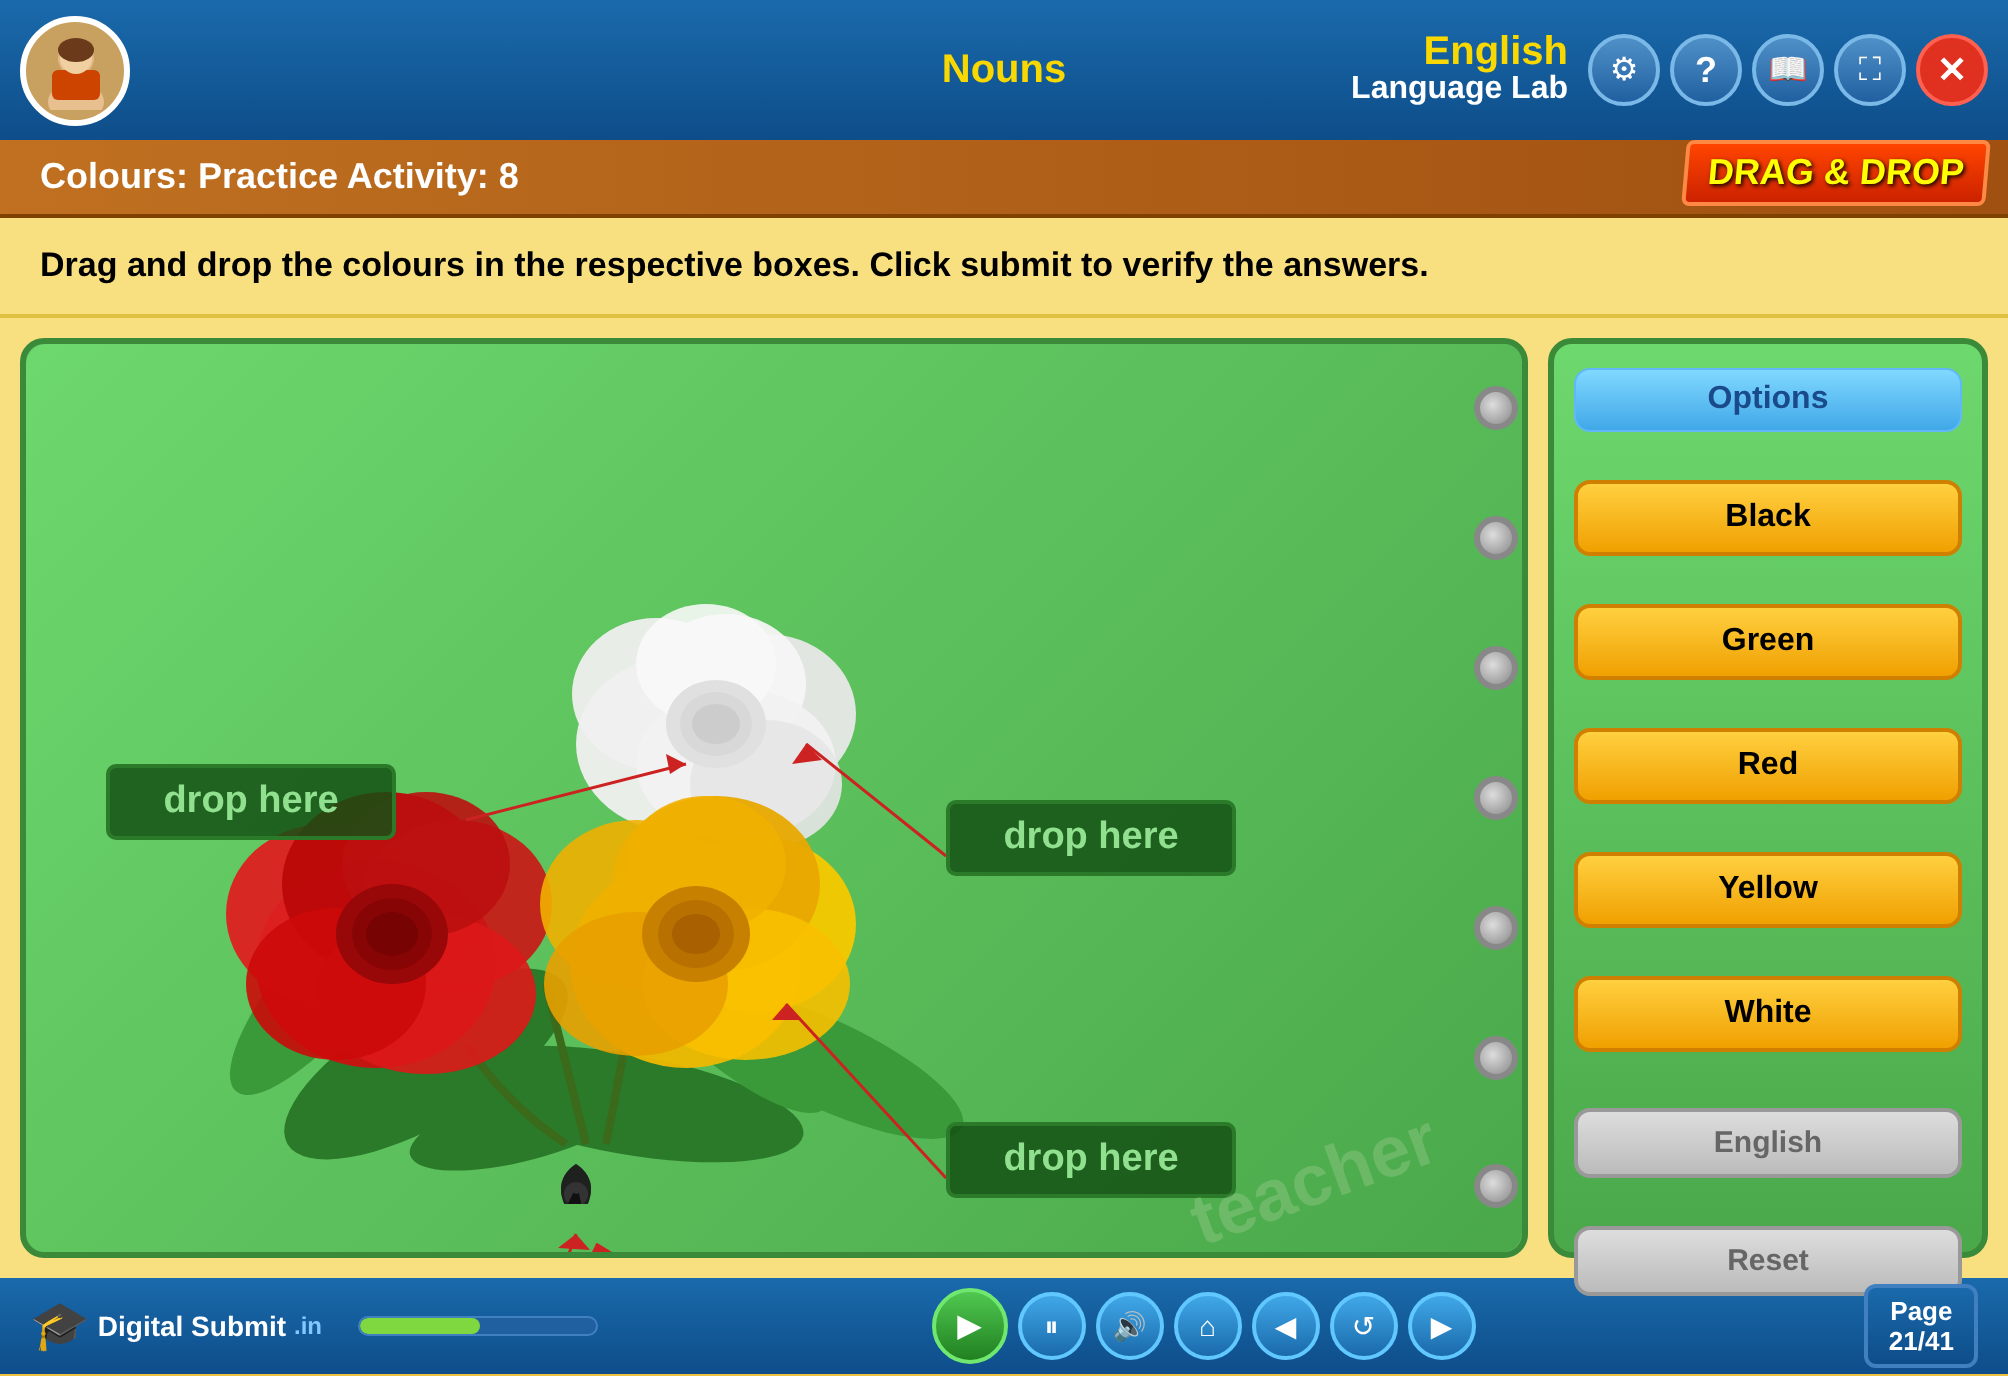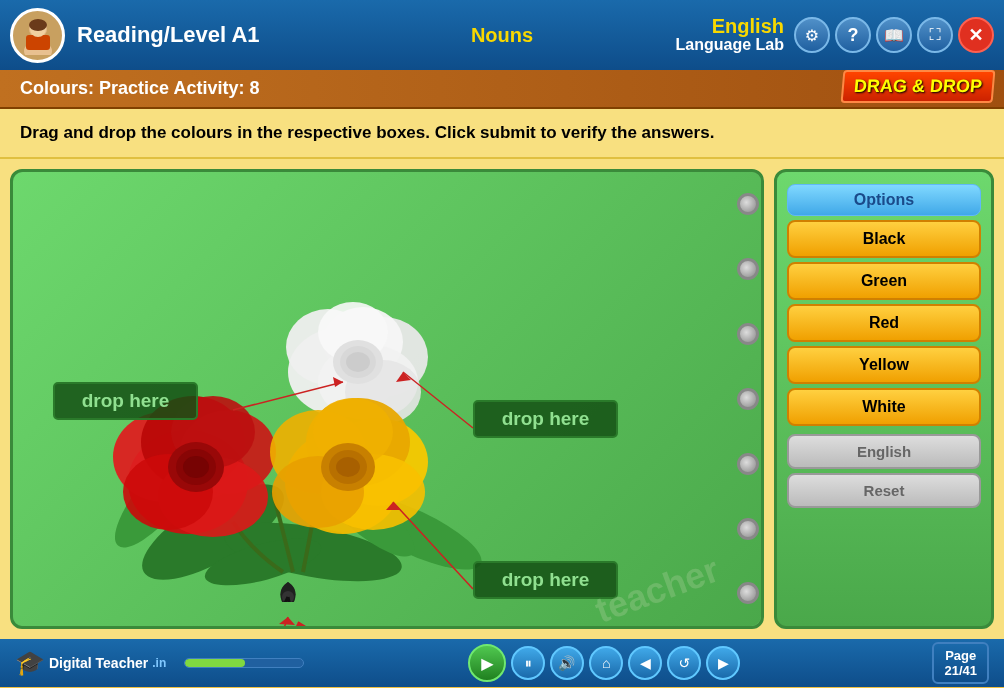--- a/index.html
+++ b/index.html
@@ -194,21 +194,21 @@
     .options-panel {
       width: 220px;
       margin: 10px 10px 10px 0;
       background: linear-gradient(to bottom, #6dd86d, #4aa84a);
       border-radius: 12px;
       border: 3px solid #3a8a3a;
       display: flex;
       flex-direction: column;
       align-items: center;
       padding: 12px 10px;
-      gap: 4px;
+      gap: 24px;
     }
     .options-header {
       background: linear-gradient(to bottom, #80d8ff, #40a8e8);
       border-radius: 8px;
       color: #1a4a8a;
       font-size: 16px;
       font-weight: bold;
       padding: 6px 30px;
       width: 100%;
       text-align: center;
@@ -346,21 +346,20 @@
   <div class="header-avatar">
     <svg width="40" height="40" viewBox="0 0 40 40">
       <circle cx="20" cy="14" r="9" fill="#e8c090"></circle>
       <ellipse cx="20" cy="36" rx="14" ry="10" fill="#e8c090"></ellipse>
       <circle cx="20" cy="14" r="9" fill="#d4a870" opacity="0.3"></circle>
       <rect x="8" y="20" width="24" height="15" rx="3" fill="#cc4400"></rect>
       <circle cx="20" cy="14" r="8" fill="#f0d0a0"></circle>
       <ellipse cx="20" cy="10" rx="9" ry="6" fill="#6a3a1a"></ellipse>
     </svg>
   </div>
-  <div class="header-title">Reading/Level A1</div>
   <div class="header-nouns">Nouns</div>
   <div class="header-logo">
     <div style="display:flex;flex-direction:column;align-items:flex-end;">
       <div class="logo-text">English</div>
       <div class="logo-sub">Language Lab</div>
     </div>
   </div>
   <div class="header-icons">
     <div class="header-icon-btn">
       <span>⚙</span>
@@ -500,21 +499,21 @@
     <div class="option-btn">White</div>
     <div class="submit-btn">English</div>
     <div class="reset-btn">Reset</div>
   </div>
 
 </div>
 
 <div class="footer">
   <div class="footer-logo">
     <span style="font-size:24px;color:#f8d800;">🎓</span>
-    <span style="color:white;font-size:14px;">Digital Teacher</span>
+    <span style="color:white;font-size:14px;">Digital Submit</span>
     <span style="color:#80c8ff;font-size:12px;">.in</span>
   </div>
 
   <div class="progress-bar-container">
     <div class="progress-bar-bg">
       <div class="progress-bar-fill" id="progress-fill" style="width:51%"></div>
     </div>
   </div>
 
   <div class="footer-controls">

